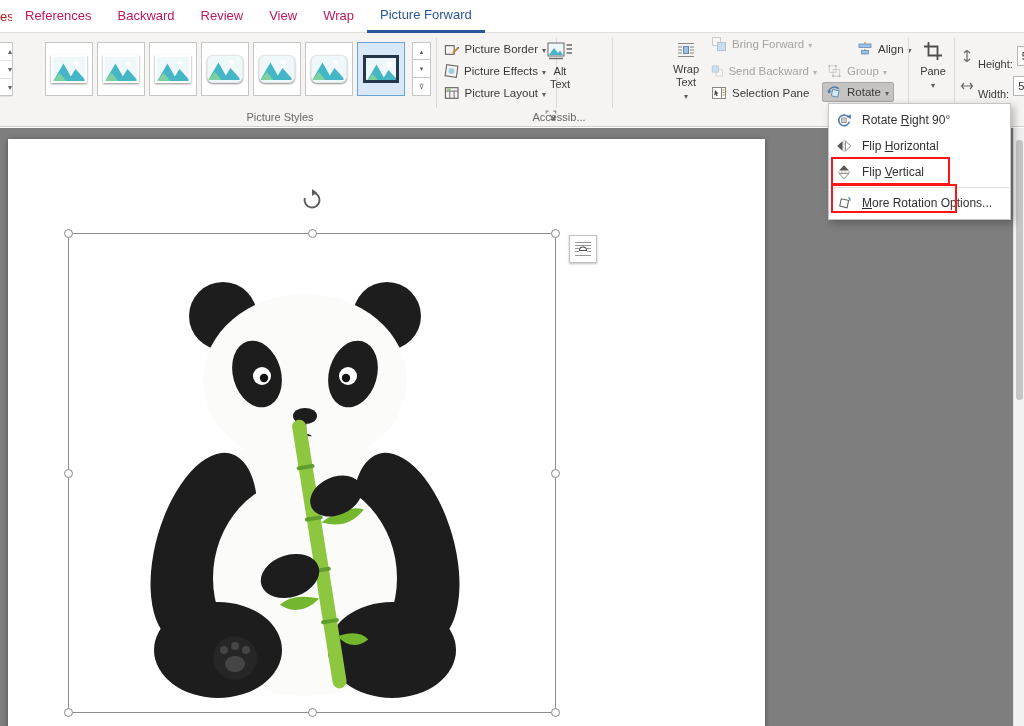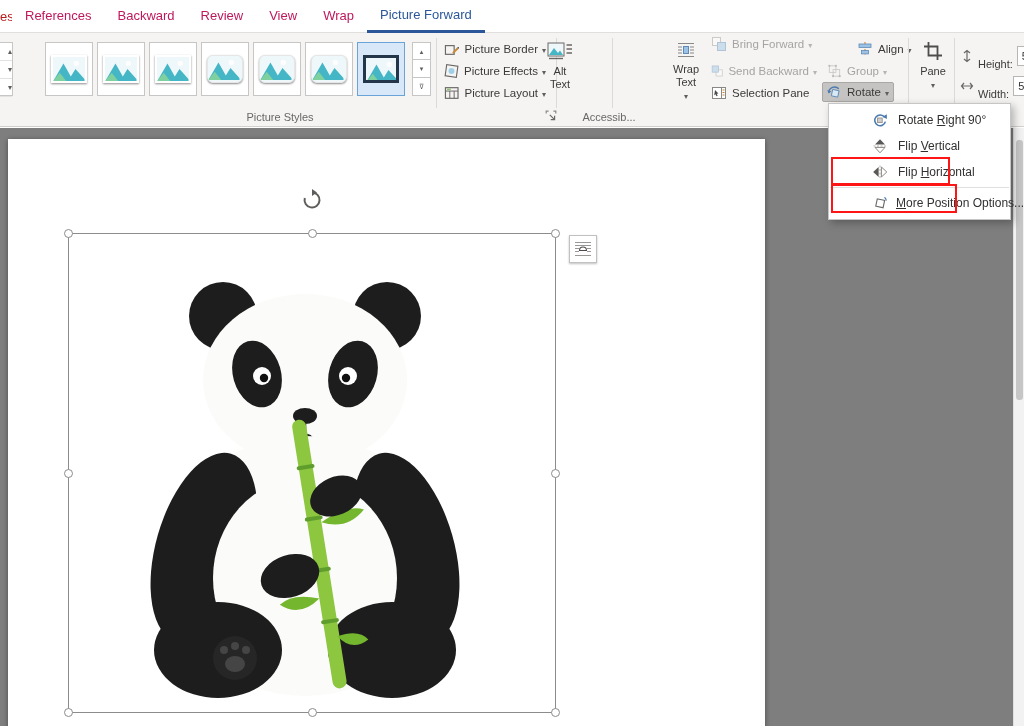--- a/index.html
+++ b/index.html
@@ -58,21 +58,21 @@
   .vthumb { position: absolute; left: 2px; top: 12px; width: 7px; height: 260px; background: #c6c6c6; border-radius: 3px; }
 
   .selbox { position: absolute; left: 68px; top: 105px; width: 488px; height: 480px; border: 1px solid #8c8c8c; }
   .handle { position: absolute; width: 9px; height: 9px; border-radius: 50%; background: #fff; border: 1px solid #8c8c8c; }
   .rothandle { position: absolute; left: 300px; top: 60px; width: 24px; height: 24px; }
   .layoutbtn { position: absolute; left: 569px; top: 107px; width: 28px; height: 28px; background: #fff; border: 1px solid #c3c1bf; box-shadow: 0 1px 2px rgba(0,0,0,.25); display: flex; align-items: center; justify-content: center; }
   .pandawrap { position: absolute; left: 140px; top: 140px; width: 345px; height: 430px; }
 
   
   .menu { position: absolute; left: 828px; top: 103px; width: 183px; background: #fff; border: 1px solid #c6c6c6; box-shadow: 3px 3px 8px rgba(0,0,0,.28); z-index: 60; padding: 3px 0; }
-  .mi { height: 26px; display: flex; align-items: center; padding-left: 7px; font-size: 12px; color: #323130; cursor: default; white-space: nowrap; margin-left: 36px; }
+  .mi { height: 26px; display: flex; align-items: center; padding-left: 7px; font-size: 12px; color: #323130; cursor: default; white-space: nowrap; }
   .mi .mic { width: 18px; height: 16px; margin-right: 8px; display: flex; align-items: center; }
   .mi u { text-decoration: underline; }
   .msep { height: 1px; background: #e1dfdd; margin: 2px 1px; }
   .redbox { position: absolute; border: 2px solid #fe1616; pointer-events: none; }
   .rb1 { left: 2px; top: 53px; width: 119px; height: 28px; }
   .rb2 { left: 2px; top: 80px; width: 126px; height: 29px; }
 </style>
 </head>
 <body>
 
@@ -394,21 +394,21 @@
     </div>
     <div class="sizerow" style="top:42px">
       <svg class="ic14" viewBox="0 0 14 14">
           <use href="#i-width"></use>
         </svg>
       <span class="slab">Width:</span>
       <span class="sinput">5</span>
     </div>
 
     <div class="glabel" style="left:45px;width:470px">Picture Styles</div>
-    <div class="glabel" style="left:574px;width:70px">Accessib...</div>
+    <div class="glabel" style="left:524px;width:70px">Accessib...</div>
   </div>
 
   <div class="docarea">
     <div class="page"></div>
 
     <div class="pandawrap">
       <svg viewBox="0 0 345 430" width="345" height="430">
         <circle cx="83" cy="48" r="34" fill="#1d1d1d"></circle>
         <circle cx="247" cy="48" r="34" fill="#1d1d1d"></circle>
         <ellipse cx="165" cy="112" rx="102" ry="86" fill="#fbfbf9"></ellipse>
@@ -478,39 +478,39 @@
       <span class="mic">
           <svg class="ic16" viewBox="0 0 16 16">
             <use href="#i-rot-right"></use>
           </svg>
         </span>
       <span><span>Rotate </span><u>R</u><span>ight 90°</span></span>
     </div>
     <div class="mi">
       <span class="mic">
           <svg class="ic16" viewBox="0 0 16 16">
-            <use href="#i-flip-v"></use>
-          </svg>
-        </span>
-      <span><span>Flip </span><u>V</u><span>ertical</span></span>
+            <use href="#i-flip-h"></use>
+          </svg>
+        </span>
+      <span><span>Flip </span><u>H</u><span>orizontal</span></span>
     </div>
     <div class="mi">
       <span class="mic">
           <svg class="ic16" viewBox="0 0 16 16">
-            <use href="#i-flip-h"></use>
-          </svg>
-        </span>
-      <span><span>Flip </span><u>H</u><span>orizontal</span></span>
+            <use href="#i-flip-v"></use>
+          </svg>
+        </span>
+      <span><span>Flip </span><u>V</u><span>ertical</span></span>
     </div>
     <div class="msep"></div>
     <div class="mi">
       <span class="mic">
           <svg class="ic16" viewBox="0 0 16 16">
             <use href="#i-more-rot"></use>
           </svg>
         </span>
-      <span><span></span><u>M</u><span>ore Position Options...</span></span>
+      <span><span></span><u>M</u><span>ore Rotation Options...</span></span>
     </div>
     <div class="redbox rb1"></div>
     <div class="redbox rb2"></div>
   </div>
 
 </div>
 
 </body></html>

